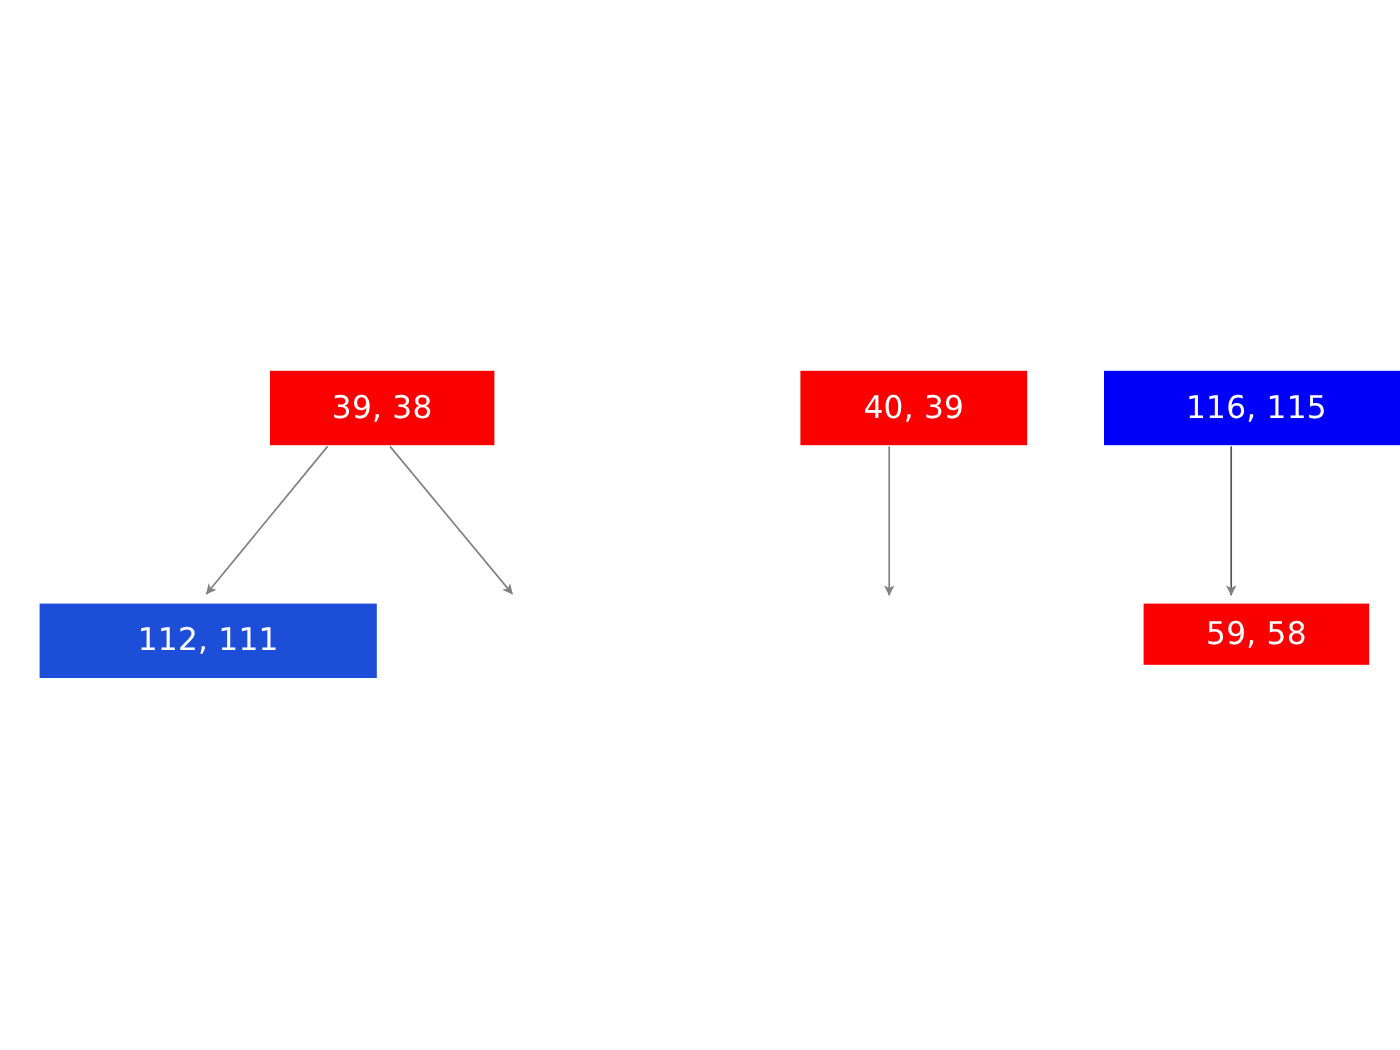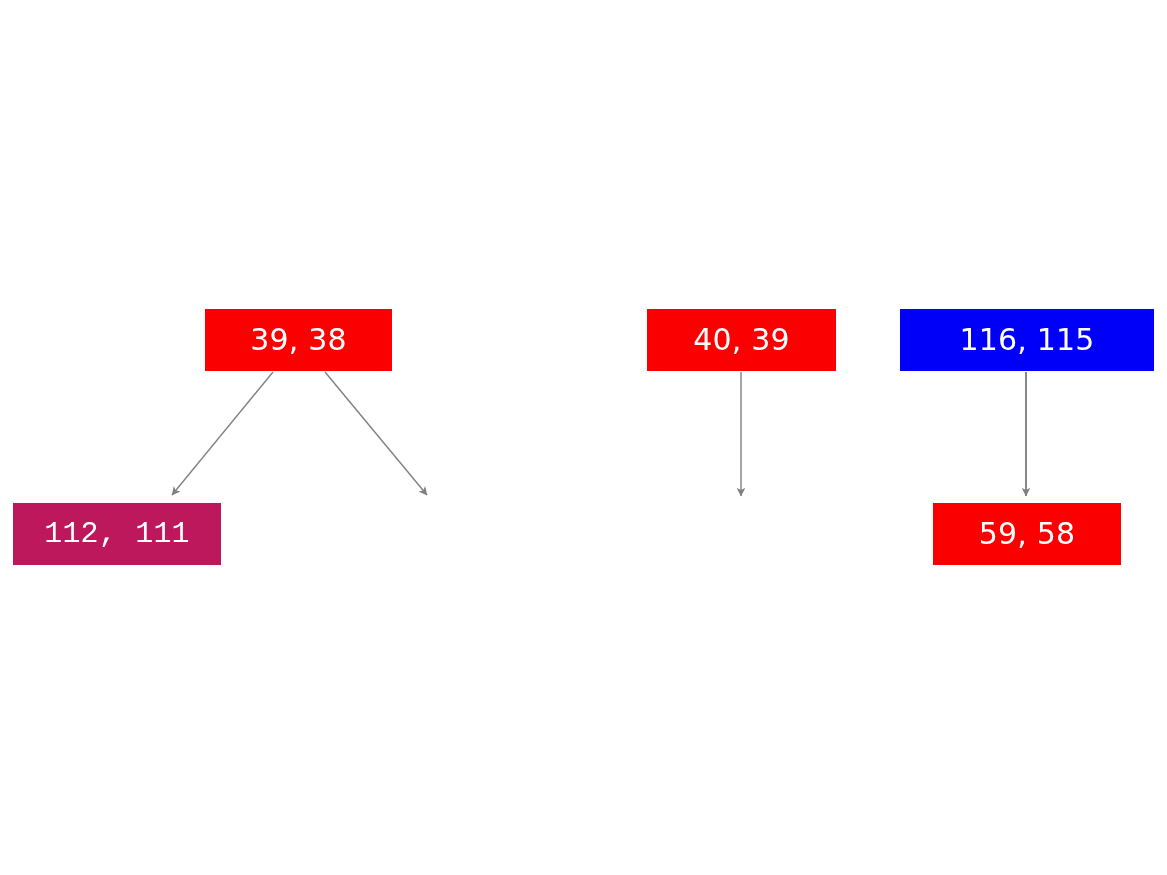--- a/index.html
+++ b/index.html
@@ -23,25 +23,26 @@
     width: 1167px;
     height: 875px;
   }
   .node {
     position: absolute;
     display: flex;
     align-items: center;
     justify-content: center;
     box-sizing: border-box;
     color: #ffffff;
-    font-size: 30px;
+    font-size: 26px;
     font-family: "DejaVu Sans", "Liberation Sans", sans-serif;
     letter-spacing: 0.2px;
     line-height: 1;
     user-select: none;
+    margin-left: 20px;
   }
   .node-label {
     display: block;
     white-space: nowrap;
   }
 </style>
 </head>
 <body>
 
 <div id="canvas">
@@ -63,31 +64,31 @@
     </g>
     <g>
       <path d="M 1026,372 L 1026,496" fill="none" stroke="#555555" stroke-width="1.4" marker-end="url(#arrowhead)"></path>
     </g>
   </svg>
 
   <div class="node" style="left:205px; top:309px; width:187px; height:62px; background:#fa0000;">
     <span class="node-label">39, 38</span>
   </div>
 
-  <div class="node" style="left:13px; top:503px; width:208px; height:62px; background:#be185d;font-family:Liberation Mono, monospace;">
+  <div class="node" style="left:13px; top:503px; width:281px; height:62px; background:#1d4ed8;">
     <span class="node-label">112, 111</span>
   </div>
 
 
   <div class="node" style="left:647px; top:309px; width:189px; height:62px; background:#fa0000;">
     <span class="node-label">40, 39</span>
   </div>
 
 
   <div class="node" style="left:900px; top:309px; width:254px; height:62px; background:#0000fa;">
     <span class="node-label">116, 115</span>
   </div>
 
-  <div class="node" style="left:933px; top:503px; width:188px; height:62px; background:#fa0000;">
+  <div class="node" style="left:933px; top:503px; width:188px; height:51px; background:#fa0000;">
     <span class="node-label">59, 58</span>
   </div>
 
 </div>
 
 </body></html>

